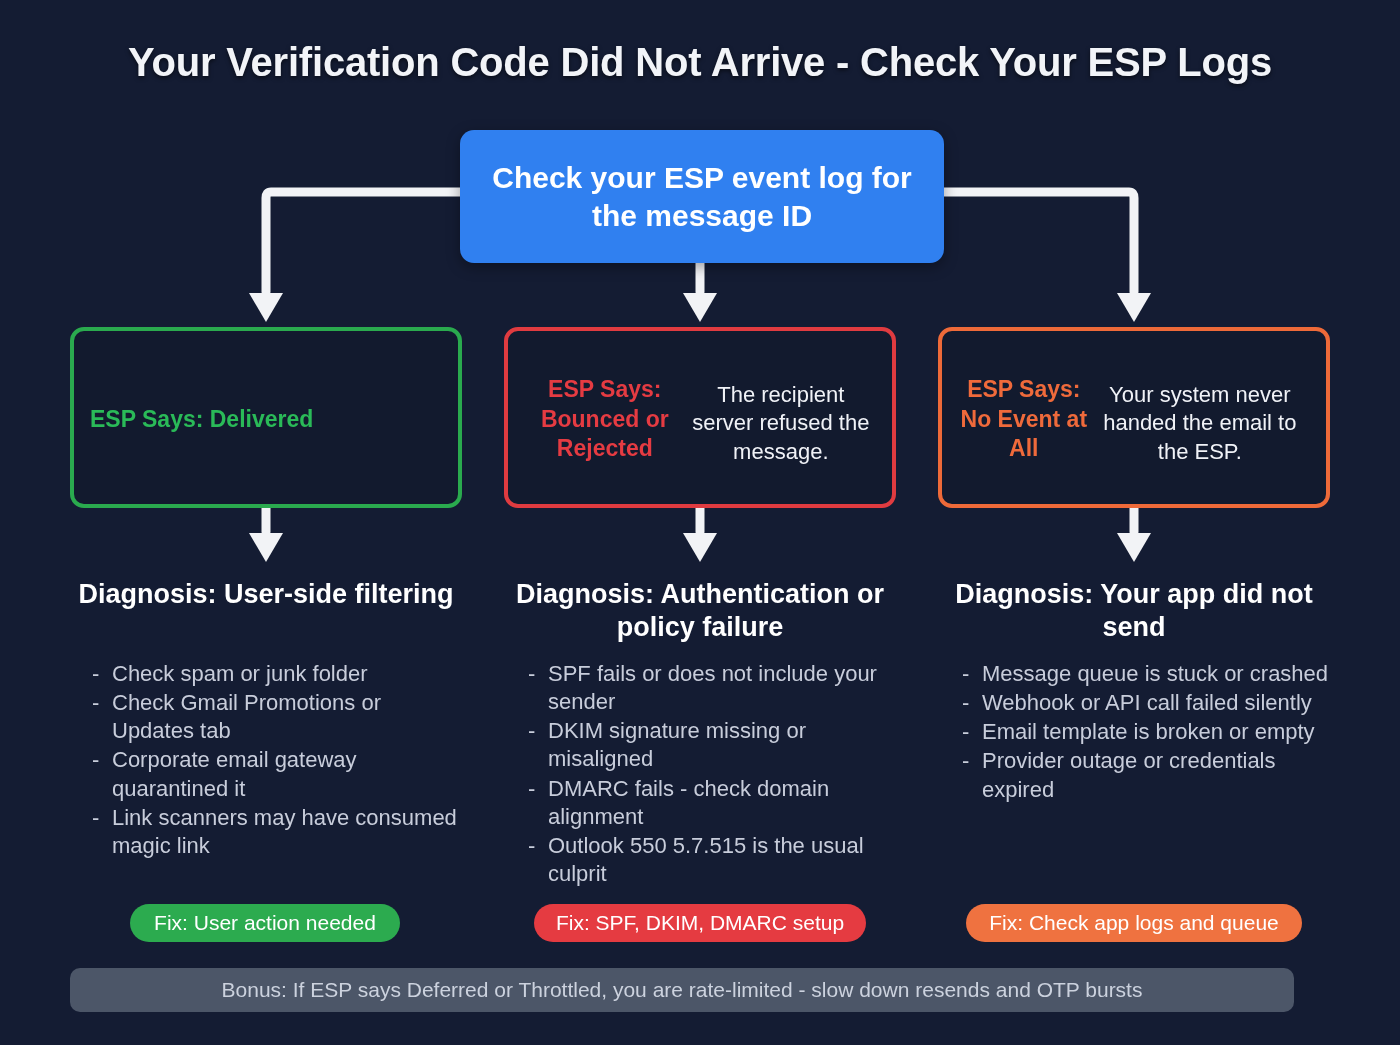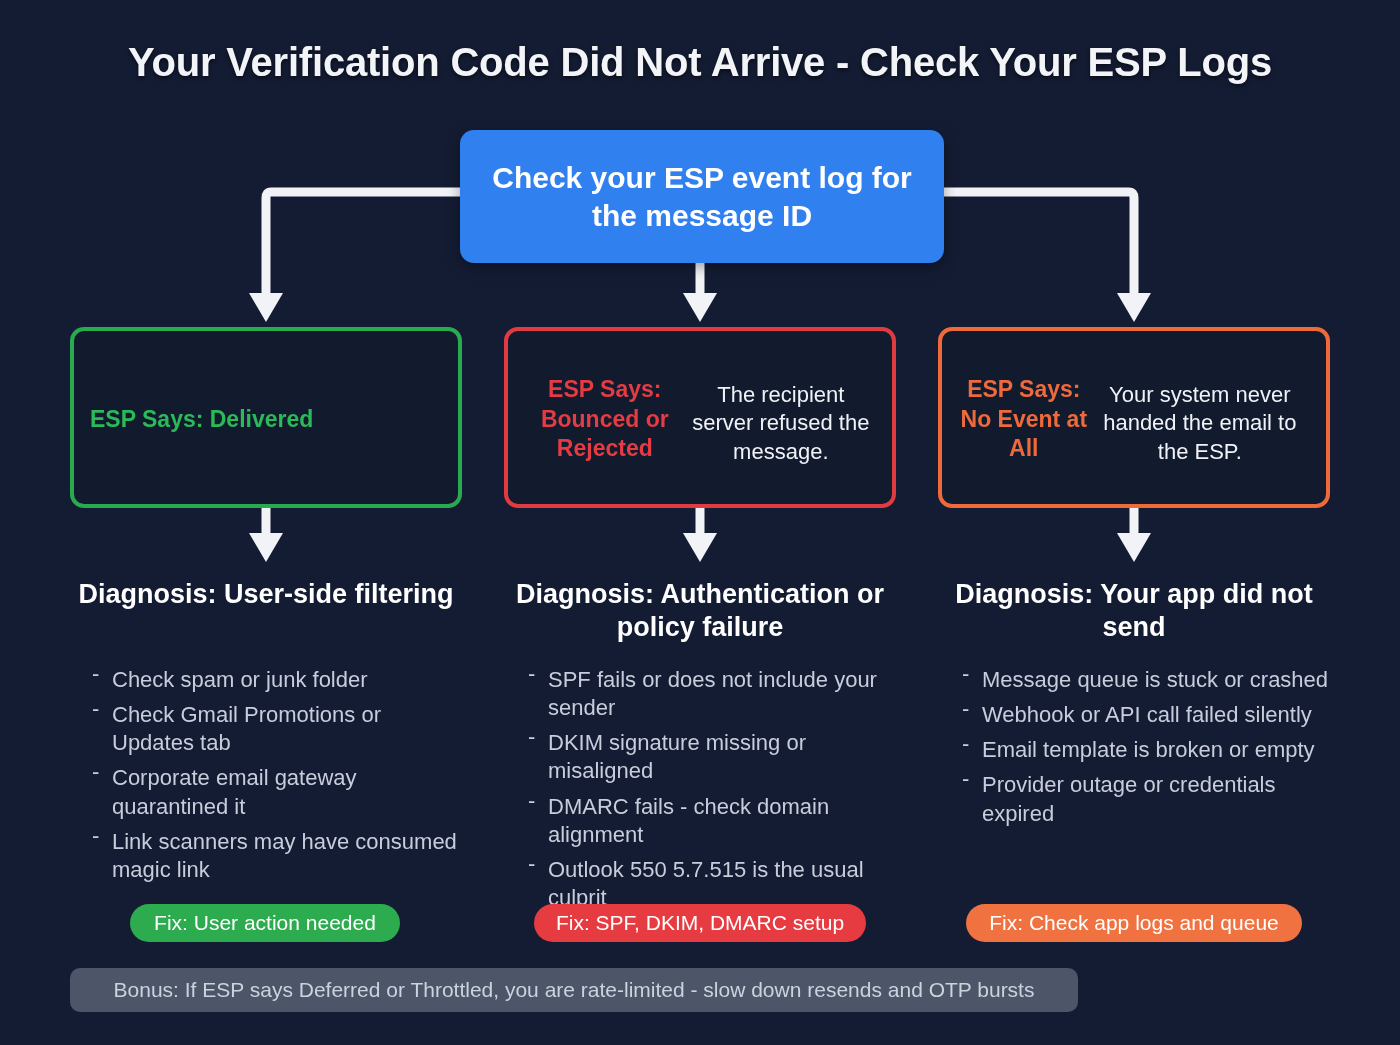--- a/index.html
+++ b/index.html
@@ -74,38 +74,38 @@
     position:absolute; top:660px; width:392px;
     font-size:22px; color:#c8cddb; line-height:1.28;
   }
   #bul-1{ left:92px;  width:370px; }
   #bul-2{ left:528px; width:370px; }
   #bul-3{ left:962px; width:370px; }
   .bullets .li{
     display:flex; margin-bottom:1px;
   }
   .bullets .dash{ width:20px; flex:0 0 20px; }
-  .bullets .txt{ flex:1 1 auto;margin-top:6px; }
+  .bullets .txt{ flex:1 1 auto; }
 
   
   .pill{
     position:absolute; top:904px; height:38px;
     border-radius:19px;
     display:flex; align-items:center; justify-content:center;
     font-size:21px; color:#ffffff;
     padding:0 18px;
     white-space:nowrap;
   }
   #pill-1{ left:130px; width:270px; background:#2cab4f; }
   #pill-2{ left:534px; width:332px; background:#e53b41; }
   #pill-3{ left:966px; width:336px; background:#ef7240; }
 
   
   .bonus{
-    position:absolute; left:70px; top:968px; width:1008px; height:44px;
+    position:absolute; left:70px; top:968px; width:1224px; height:44px;
     background:#4c5668; border-radius:10px;
     display:flex; align-items:center; justify-content:center;
     font-size:21px; color:#ccd2de;
   }
 
   
   #wires{ position:absolute; left:0; top:0; width:1400px; height:1045px; z-index:1; }
 </style>
 </head>
 <body style="background: rgb(20, 28, 51);">

